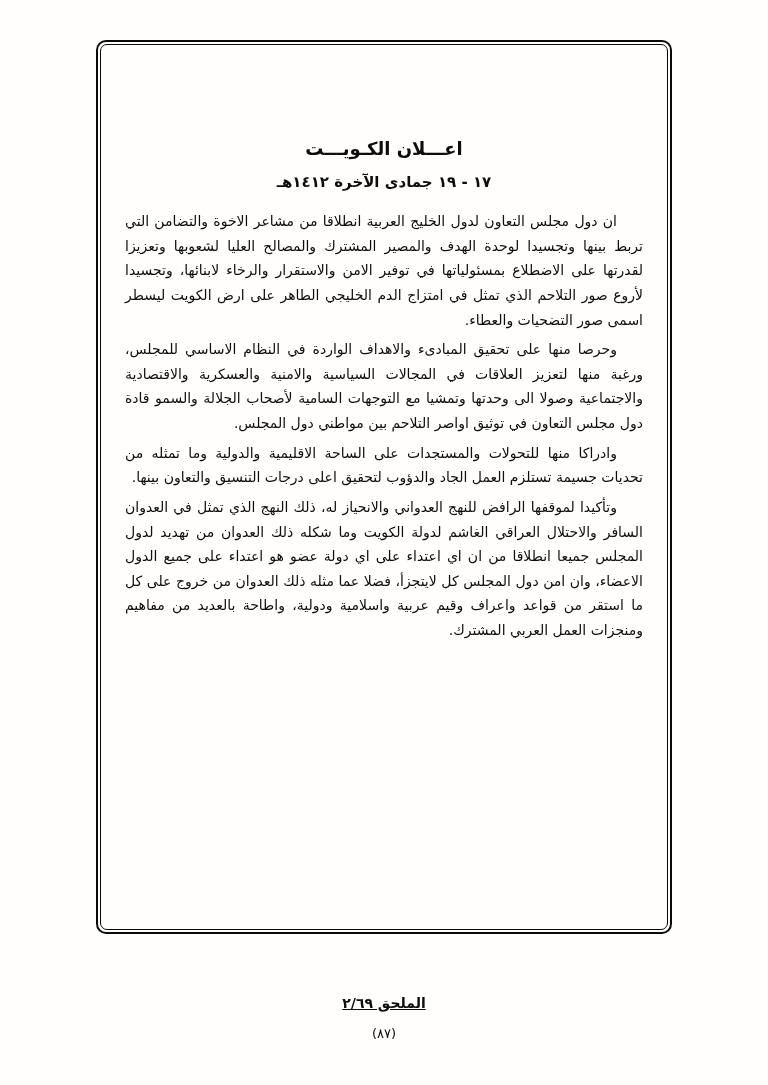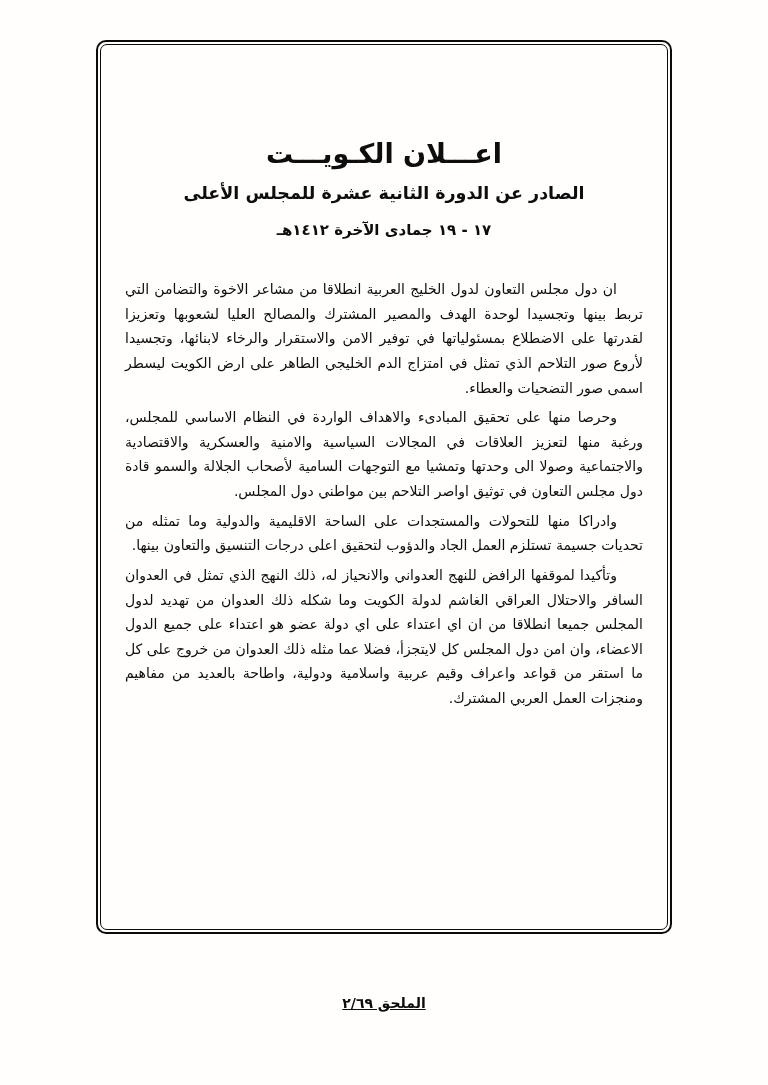--- a/index.html
+++ b/index.html
@@ -39,38 +39,38 @@
   }
   .content {
     position: absolute;
     inset: 0;
     padding: 96px 27px 0 27px;
     box-sizing: border-box;
   }
   .title {
     margin: 0 0 14px 0;
     text-align: center;
-    font-size: 27px;
+    font-size: 18px;
     font-weight: bold;
     letter-spacing: 0.5px;
   }
   .subtitle {
     margin: 0 0 18px 0;
     text-align: center;
     font-size: 17.5px;
     font-weight: bold;
   }
   .date-line {
     margin: 0 0 11px 0;
     text-align: center;
     font-size: 15px;
     font-weight: bold;
   }
   .body-text {
-    margin-top: 38px;
+    margin-top: 18px;
     font-size: 14px;
     line-height: 1.76;
     text-align: justify;
   }
   .body-text p {
     margin: 0 0 5px 0;
     text-indent: 26px;
   }
   .footer-annex {
     position: absolute;
@@ -94,31 +94,31 @@
 </head>
 <body>
 
 <div class="page">
 
   <div class="frame">
     <div class="content">
 
       <h1 class="title">اعـــلان الكـويـــت</h1>
 
-      <h2 class="subtitle">الصادر عن الدورة الثانية عشرة للمجلس الأعلى</h2>
 
       <div class="date-line">١٧ - ١٩ جمادى الآخرة ١٤١٢هـ</div>
 
 
       <div class="body-text">
         <p>ان دول مجلس التعاون لدول الخليج العربية انطلاقا من مشاعر الاخوة والتضامن التي تربط بينها وتجسيدا لوحدة الهدف والمصير المشترك والمصالح العليا لشعوبها وتعزيزا لقدرتها على الاضطلاع بمسئولياتها في توفير الامن والاستقرار والرخاء لابنائها، وتجسيدا لأروع صور التلاحم الذي تمثل في امتزاج الدم الخليجي الطاهر على ارض الكويت ليسطر اسمى صور التضحيات والعطاء.</p>
         <p>وحرصا منها على تحقيق المبادىء والاهداف الواردة في النظام الاساسي للمجلس، ورغبة منها لتعزيز العلاقات في المجالات السياسية والامنية والعسكرية والاقتصادية والاجتماعية وصولا الى وحدتها وتمشيا مع التوجهات السامية لأصحاب الجلالة والسمو قادة دول مجلس التعاون في توثيق اواصر التلاحم بين مواطني دول المجلس.</p>
         <p>وادراكا منها للتحولات والمستجدات على الساحة الاقليمية والدولية وما تمثله من تحديات جسيمة تستلزم العمل الجاد والدؤوب لتحقيق اعلى درجات التنسيق والتعاون بينها.</p>
         <p>وتأكيدا لموقفها الرافض للنهج العدواني والانحياز له، ذلك النهج الذي تمثل في العدوان السافر والاحتلال العراقي الغاشم لدولة الكويت وما شكله ذلك العدوان من تهديد لدول المجلس جميعا انطلاقا من ان اي اعتداء على اي دولة عضو هو اعتداء على جميع الدول الاعضاء، وان امن دول المجلس كل لايتجزأ، فضلا عما مثله ذلك العدوان من خروج على كل ما استقر من قواعد واعراف وقيم عربية واسلامية ودولية، واطاحة بالعديد من مفاهيم ومنجزات العمل العربي المشترك.</p>
       </div>
 
     </div>
   </div>
 
   <div class="footer-annex">الملحق ٢/٦٩</div>
 
+  <div class="footer-pagenum">(٨٧)</div>
 
 </div>
 
 </body></html>

